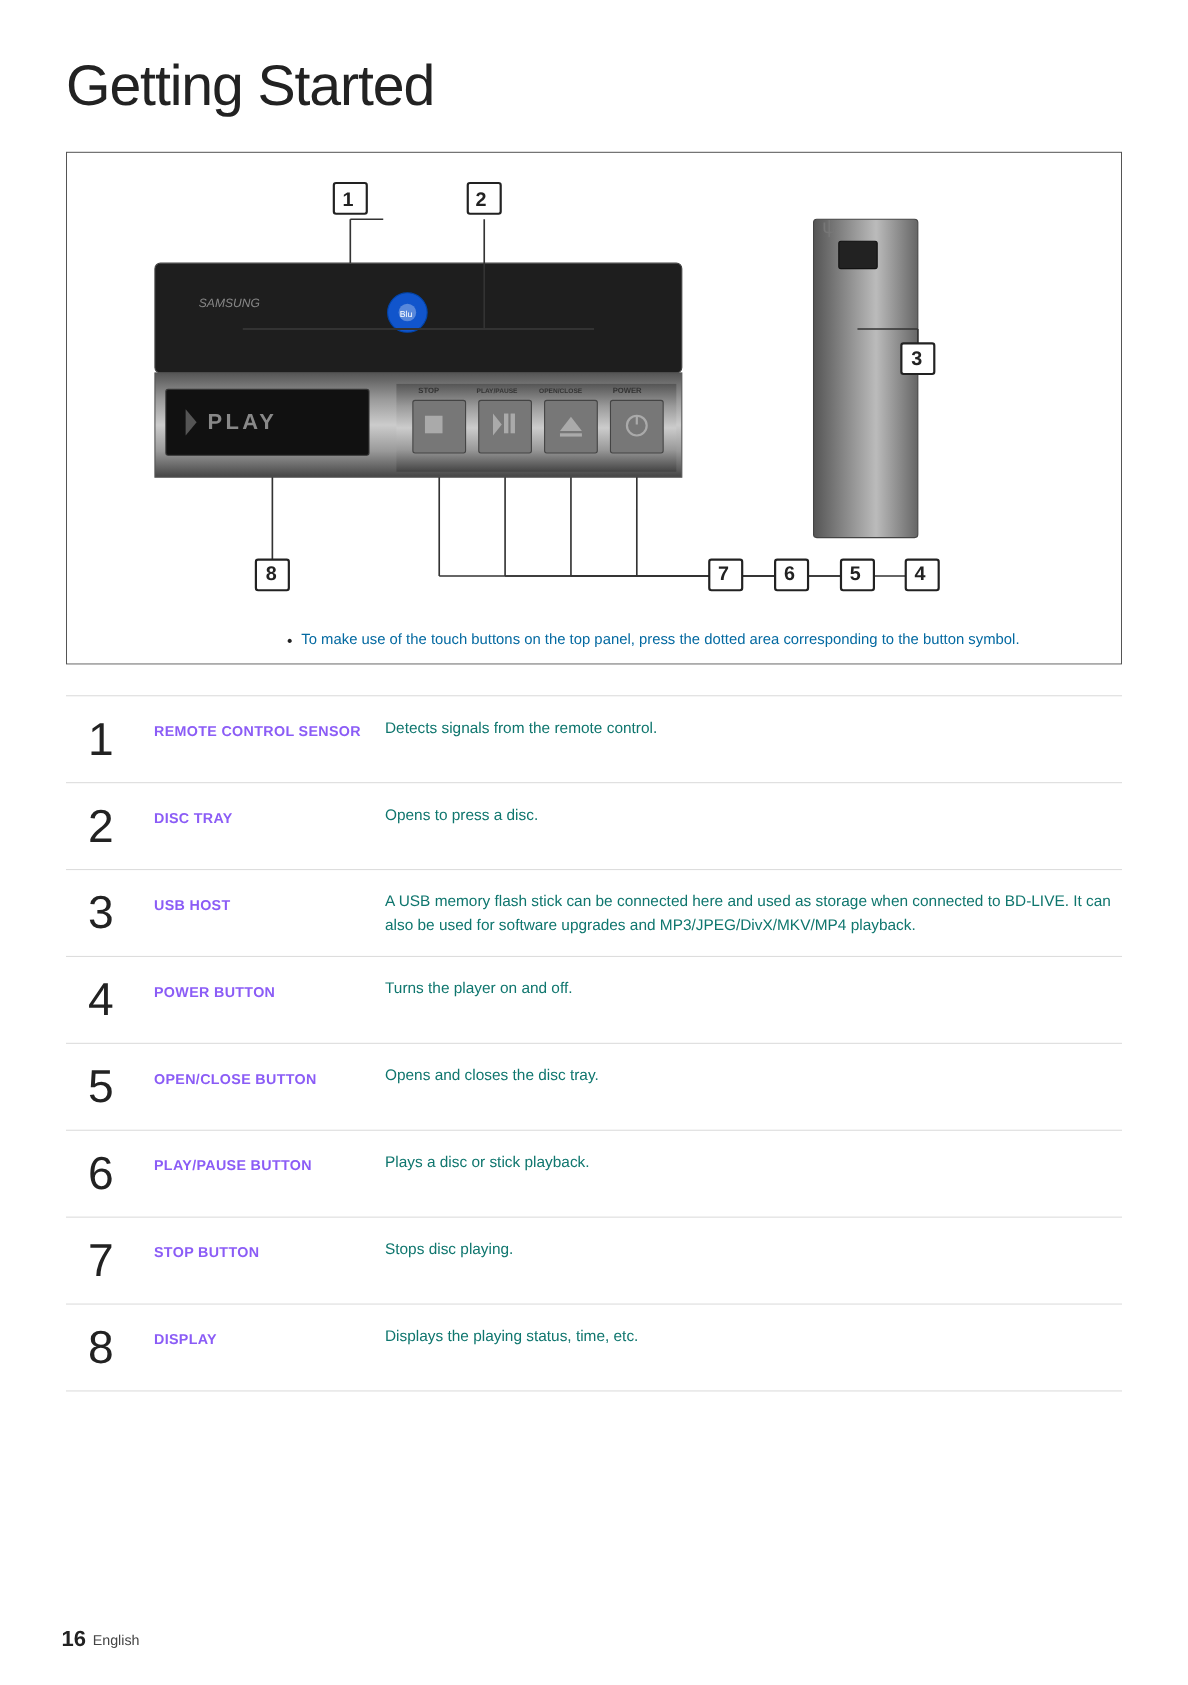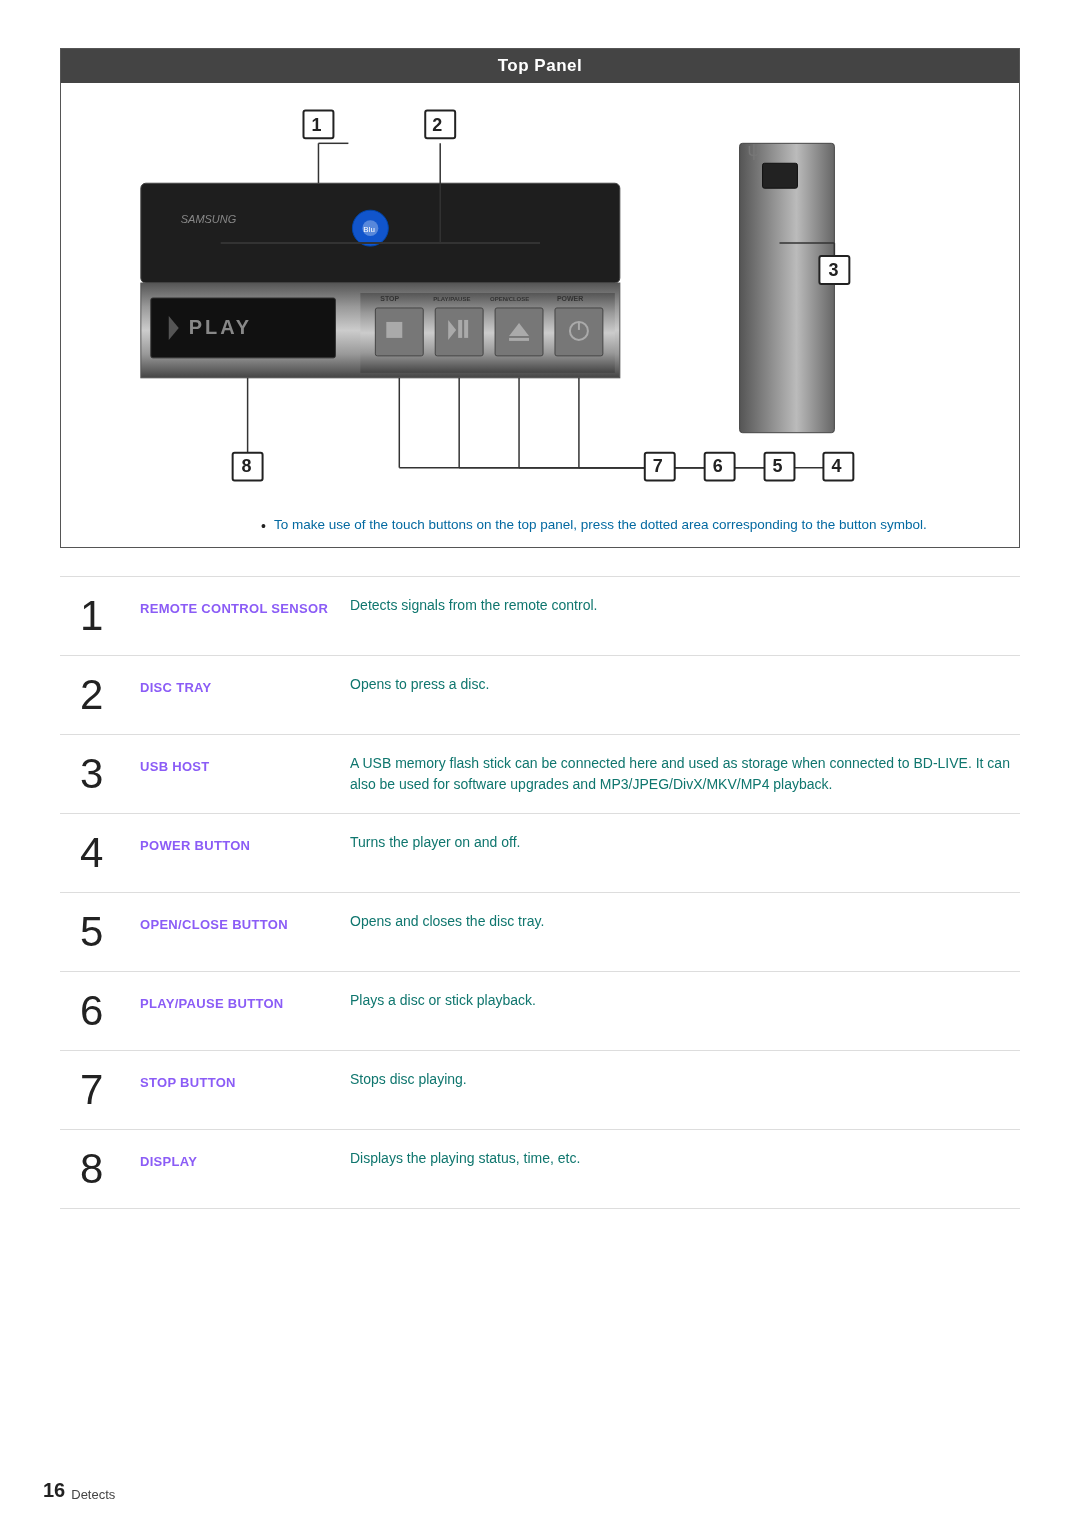--- a/index.html
+++ b/index.html
@@ -121,45 +121,45 @@
       vertical-align: top;
       font-size: 14px;
       color: #0f766e;
       line-height: 1.5;
     }
 
     
     .page-footer {
       position: absolute;
       bottom: 30px;
-      left: 43px;
+      left: 56px;
       display: flex;
-      align-items: flex-end;
+      align-items: center;
       gap: 6px;
     }
 
     .page-num {
       font-size: 20px;
       font-weight: bold;
       color: #222;
     }
 
     .page-lang {
       font-size: 13px;
       color: #444;
     }
   </style>
 </head>
 <body>
 
 <div class="page-content">
 
+  <h1 class="page-title">Getting Started</h1>
 
   <div class="top-panel-section">
-    <div class="top-panel-header">Top Panel</div>
 
     <div class="diagram-area">
       <svg width="960" height="410" viewBox="0 0 960 410">
 
         <rect x="80" y="95" width="480" height="100" rx="5" ry="5" fill="#1e1e1e" stroke="#444" stroke-width="1"></rect>
 
         <rect x="80" y="195" width="480" height="95" rx="0" ry="0" fill="url(#frontGrad)" stroke="#555" stroke-width="1"></rect>
 
         <defs>
           <linearGradient id="frontGrad" x1="0" y1="0" x2="0" y2="1">
@@ -367,14 +367,14 @@
         Displays the playing status, time, etc.
       </td>
     </tr>
       </tbody>
   </table>
 
 </div>
 
 <div class="page-footer">
   <span class="page-num">16</span>
-  <span class="page-lang">Detects</span>
+  <span class="page-lang">English</span>
 </div>
 
 </body></html>

